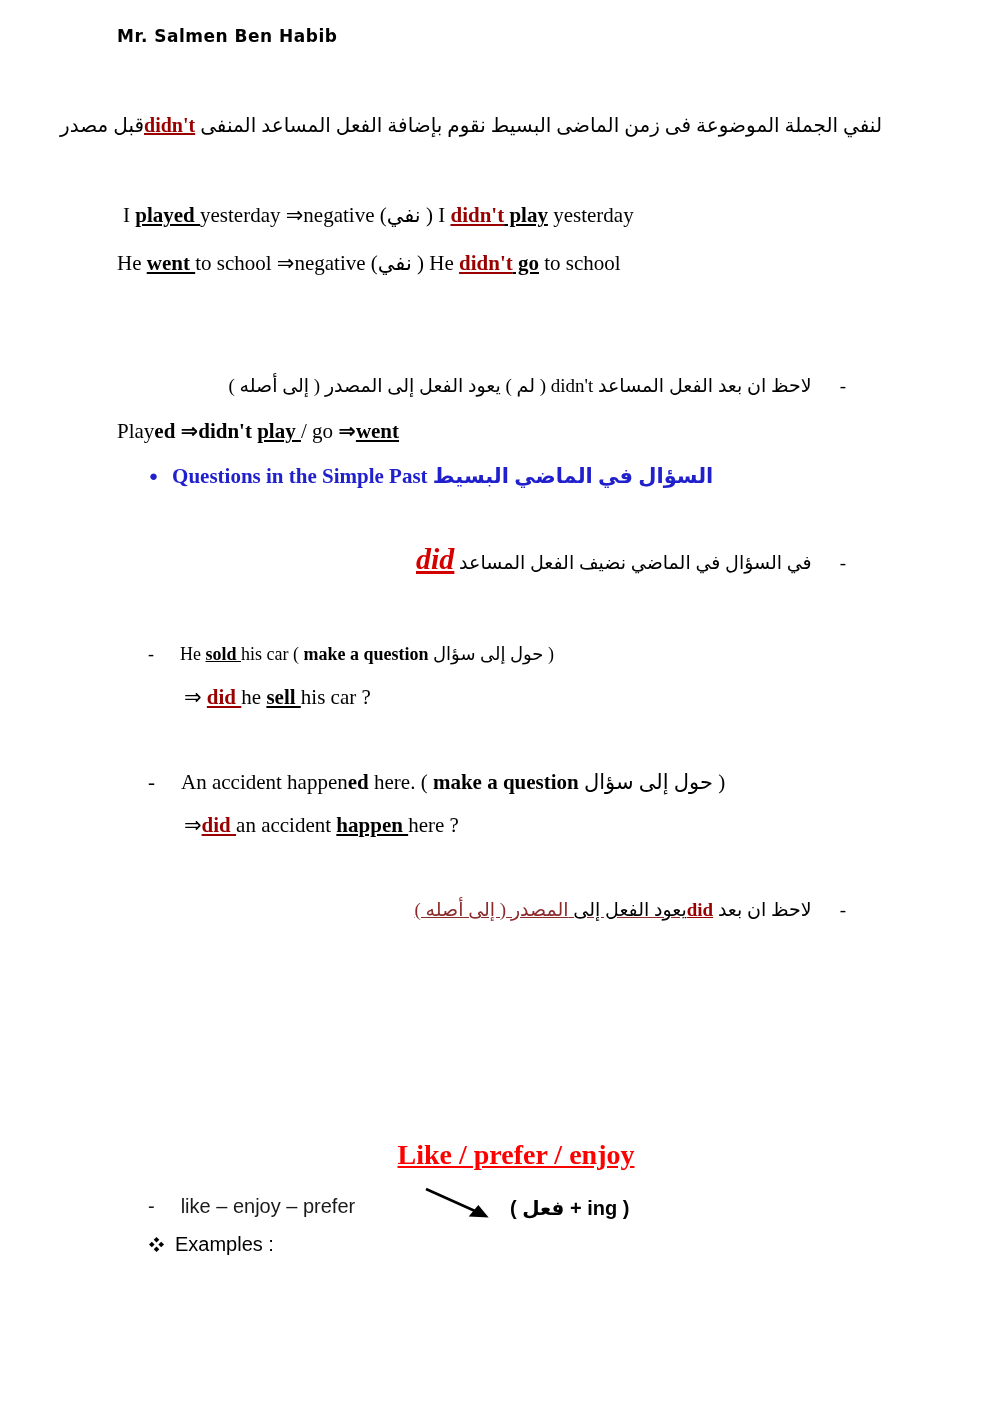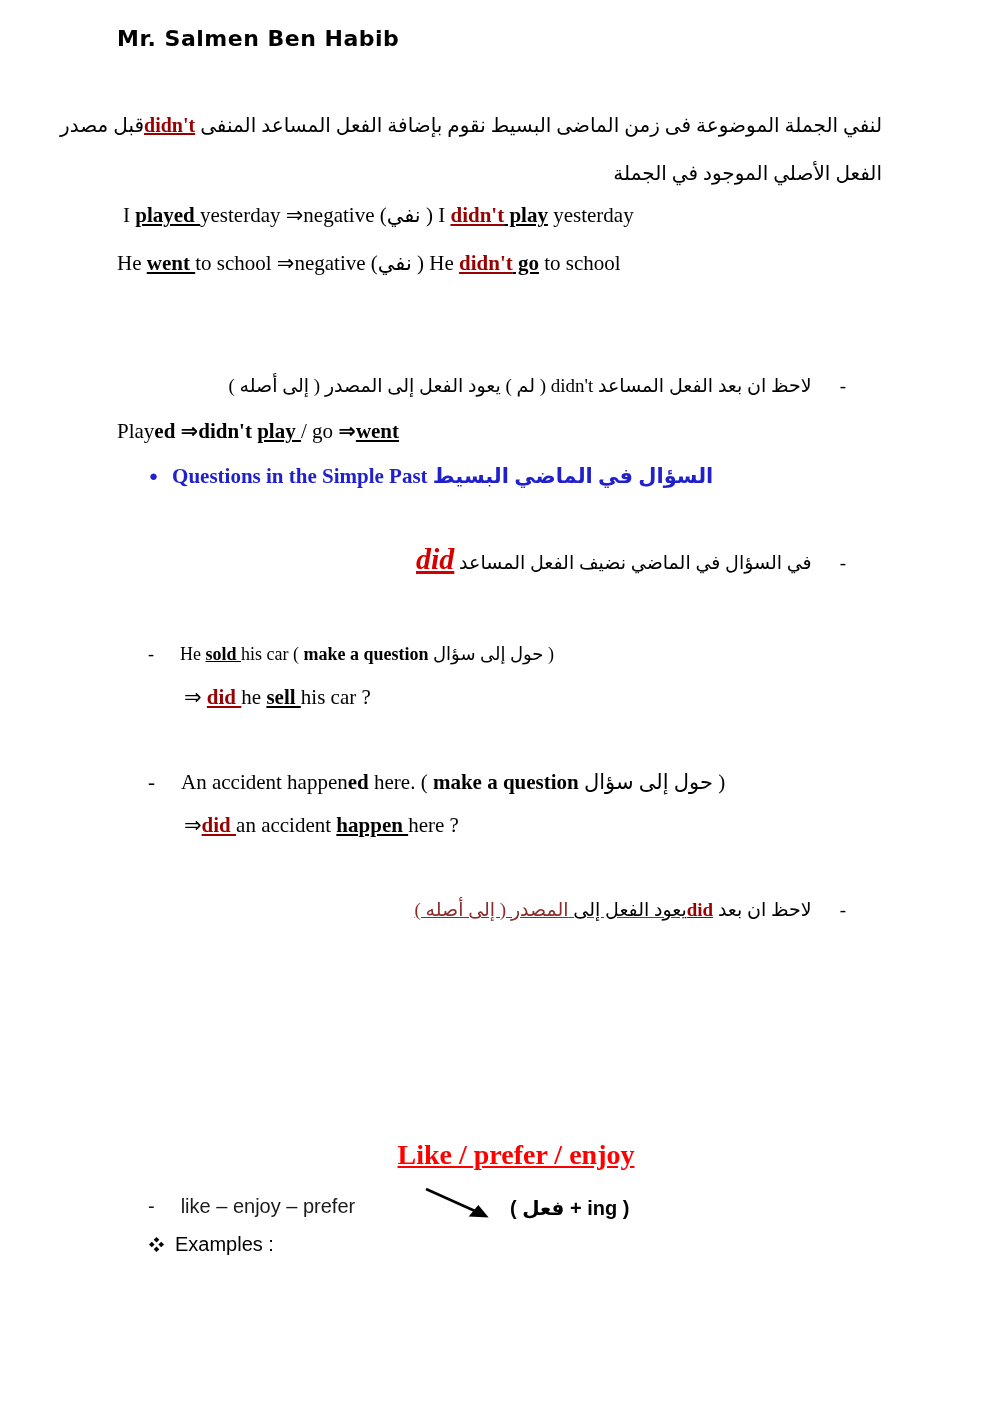--- a/index.html
+++ b/index.html
@@ -20,21 +20,21 @@
   .dr{color:#990000;}                      
   .maroon{color:#8b2b2b;}
   .u-maroon{text-decoration:underline;text-decoration-color:#8b2b2b;}
   .blue{color:#2020cc;}
   .red-big{color:#d40000;}
   .sans{font-family:"Liberation Sans","DejaVu Sans",sans-serif;}
 
   .header-title{
     left:117px;top:26px;
     font-family:"DejaVu Sans",sans-serif;
-    font-weight:bold;font-size:22px;letter-spacing:0.5px;
+    font-weight:bold;font-size:17px;letter-spacing:0.5px;
   }
   .intro1{top:113px;right:110px;font-size:20px;}
   .intro2{top:161px;right:110px;font-size:20px;}
   .ex1{top:203px;left:123px;font-size:21px;}
   .ex2{top:251px;left:117px;font-size:21px;}
   .note1{top:374px;right:146px;font-size:19px;}
   .recap{top:419px;left:117px;font-size:21px;}
   .qheading{top:464px;left:149px;font-size:21px;}
   .qheading .bullet{font-size:15px;vertical-align:2px;margin-right:14px;}
   .rule{top:549px;right:146px;font-size:19px;}
@@ -57,21 +57,20 @@
 </head>
 <body>
 
 <div class="page">
 
   <div class="abs header-title">Mr. Salmen Ben Habib</div>
 
   <div class="abs rtl intro1">
     <span>لنفي الجملة الموضوعة فى زمن الماضى البسيط نقوم بإضافة الفعل المساعد المنفى  </span><span class="b u dr">didn't</span><span>قبل مصدر</span>
   </div>
-  <div class="abs rtl intro2">الفعل الأصلي الموجود في الجملة</div>
 
   <div class="abs ex1">
     <span>I </span><span class="b u">played </span><span>yesterday </span><span>⇒</span><span>negative (نفي ) I </span><span class="b u dr">didn't</span><span class="b u"> play</span><span> yesterday</span>
   </div>
   <div class="abs ex2">
     <span>He </span><span class="b u">went </span><span>to school </span><span>⇒</span><span>negative (نفي ) He </span><span class="b u dr">didn't</span><span class="b u"> go</span><span> to school</span>
   </div>
 
   <div class="abs rtl note1">
     <span class="dash-rtl">-</span><span>لاحظ ان بعد الفعل المساعد didn't ( لم ) يعود الفعل إلى المصدر ( إلى أصله )</span>

